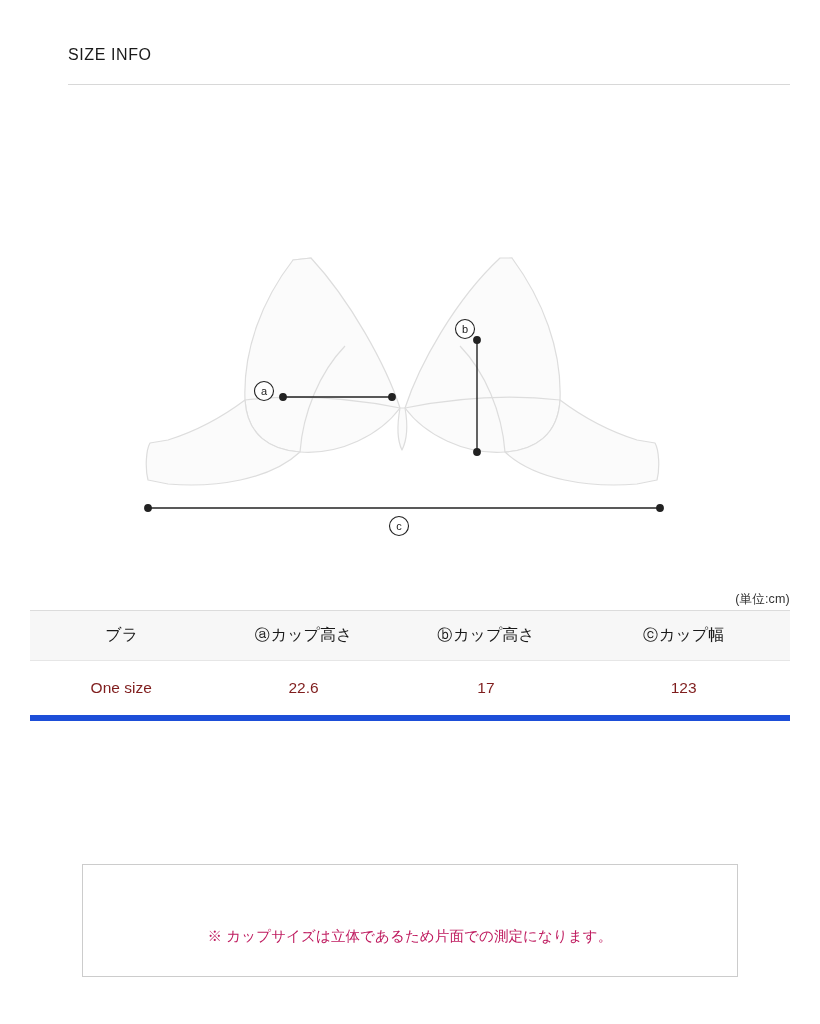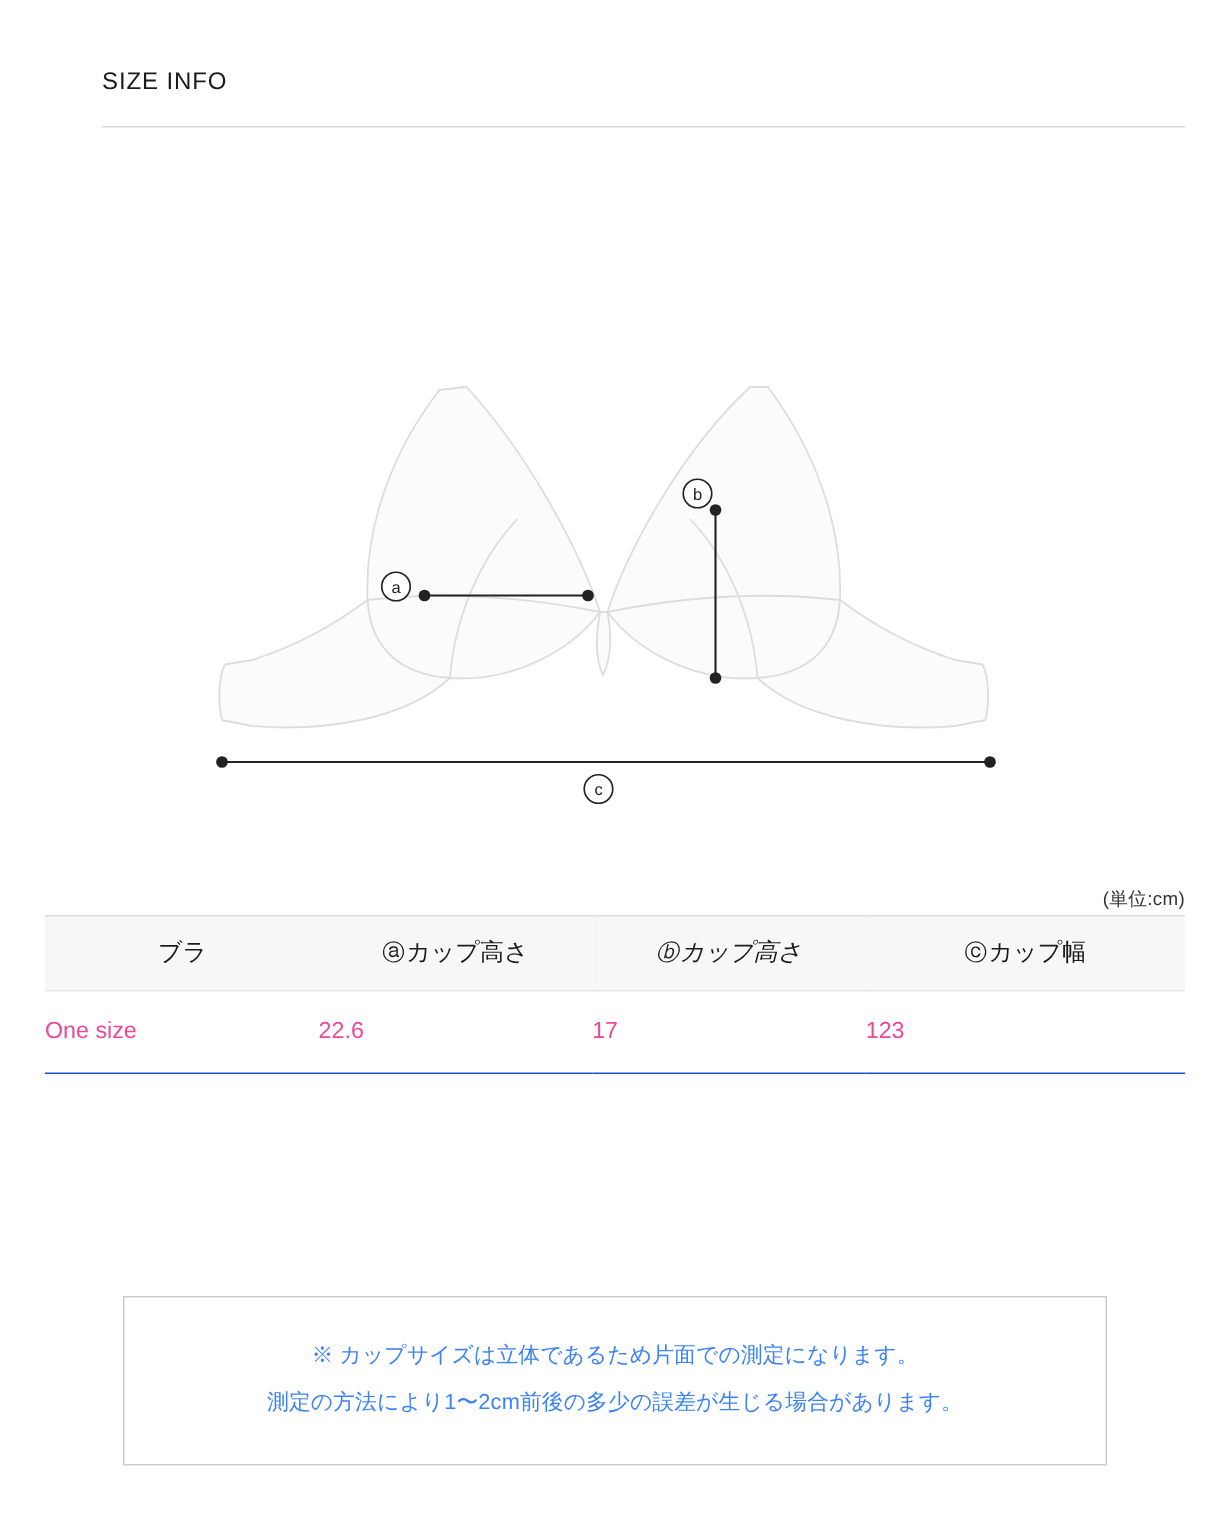--- a/index.html
+++ b/index.html
@@ -84,51 +84,53 @@
     border-top: 1px solid #dcdcdc;
     border-bottom: 1px solid #e6e6e6;
     text-align: center;
   }
   .size-table thead th .circ {
     font-size: 15px;
     margin-right: 1px;
   }
   .size-table tbody td {
     font-size: 15.5px;
-    color: #ec4899;
+    color: #7f1d1d;
+    text-align: center;
     padding: 18px 0;
-    border-bottom: 1px solid #1d4ed8;
+    border-bottom: 6px solid #1d4ed8;
     background: #ffffff;
   }
   .col-name { width: 24%; }
   .col-a    { width: 24%; }
-  .col-b    { width: 24%; font-style: italic; }
+  .col-b    { width: 24%; }
   .col-c    { width: 28%; }
 
   
   .notice {
     position: absolute;
     left: 82px;
     top: 864px;
     width: 656px;
     height: 113px;
     border: 1px solid #cccccc;
     background: #ffffff;
     display: flex;
     flex-direction: column;
     align-items: center;
     justify-content: center;
     gap: 9px;
   }
   .notice-line {
     font-size: 14.5px;
-    color: #3b82f6;
+    color: #be185d;
     line-height: 1.5;
     text-align: center;
     letter-spacing: 0.1px;
+    margin-top: 32px;
   }
 </style>
 </head>
 <body>
 
 <div class="page">
 
   <div class="header">
     <div class="header-title">SIZE INFO</div>
     <div class="header-rule"></div>
@@ -214,16 +216,15 @@
         <td>One size</td>
         <td>22.6</td>
         <td>17</td>
         <td>123</td>
       </tr>
     </tbody>
   </table>
 
   <div class="notice">
     <div class="notice-line">※ カップサイズは立体であるため片面での測定になります。</div>
-    <div class="notice-line">測定の方法により1〜2cm前後の多少の誤差が生じる場合があります。</div>
   </div>
 
 </div>
 
 </body></html>

